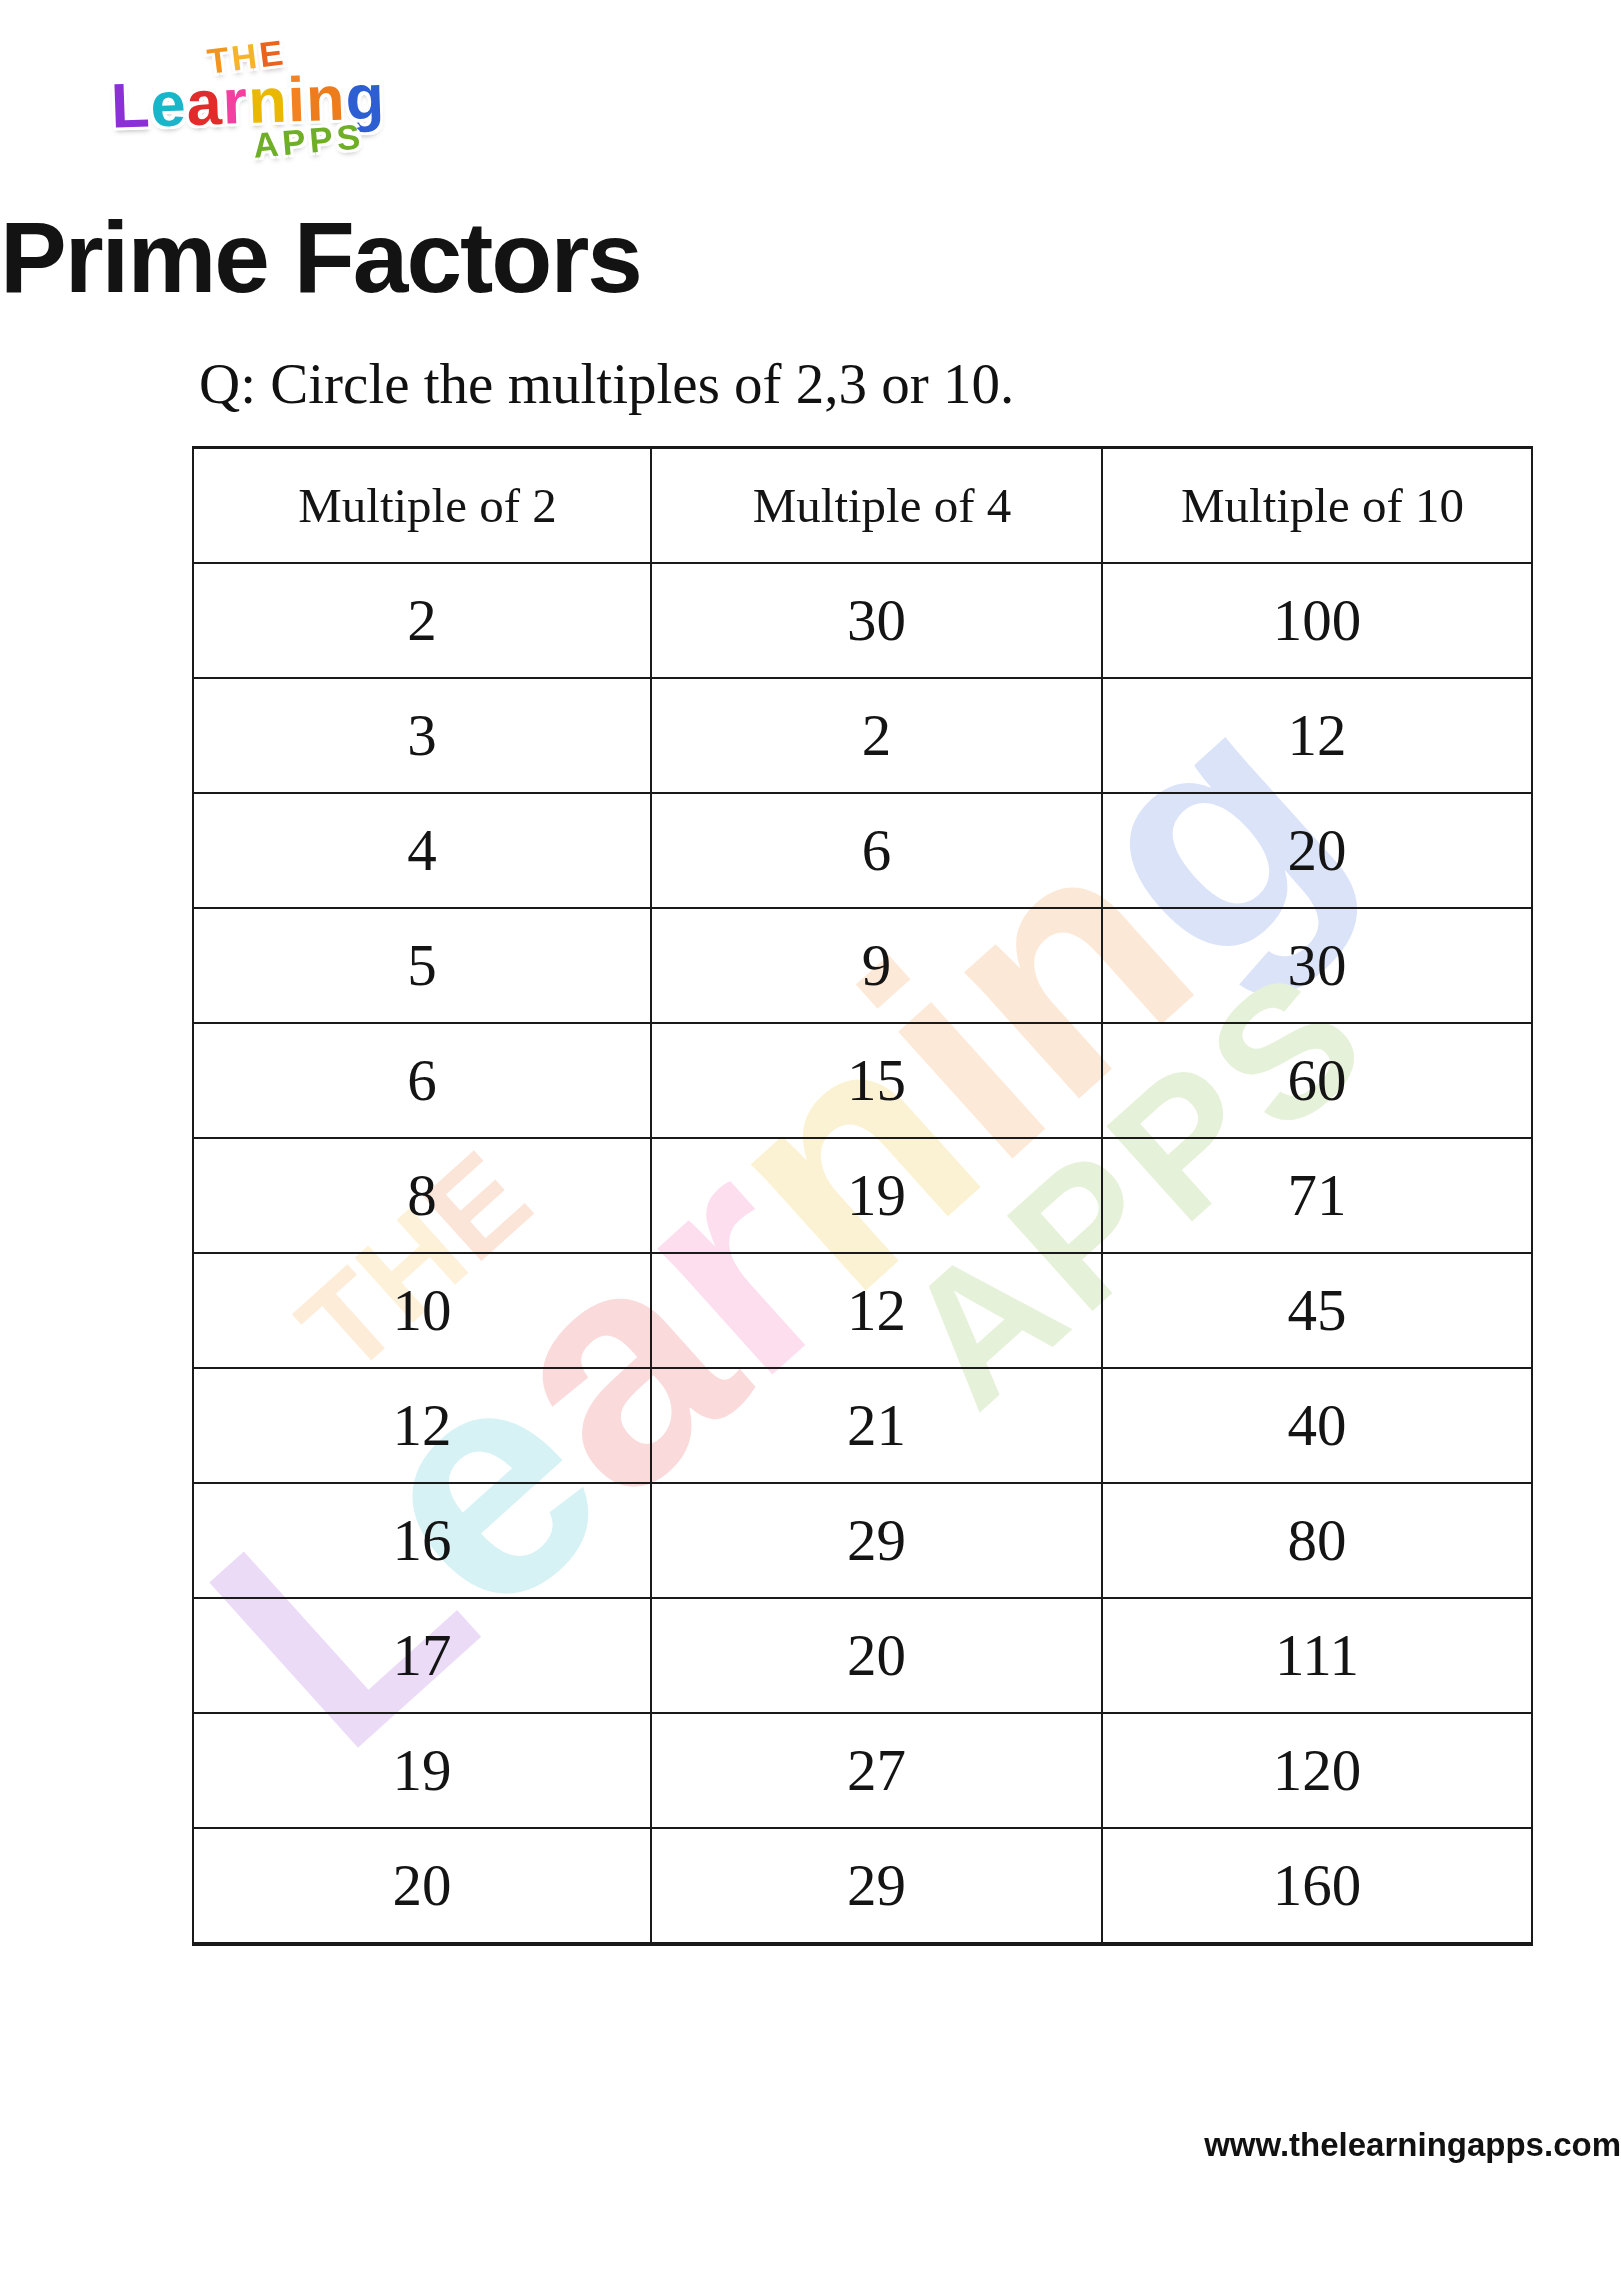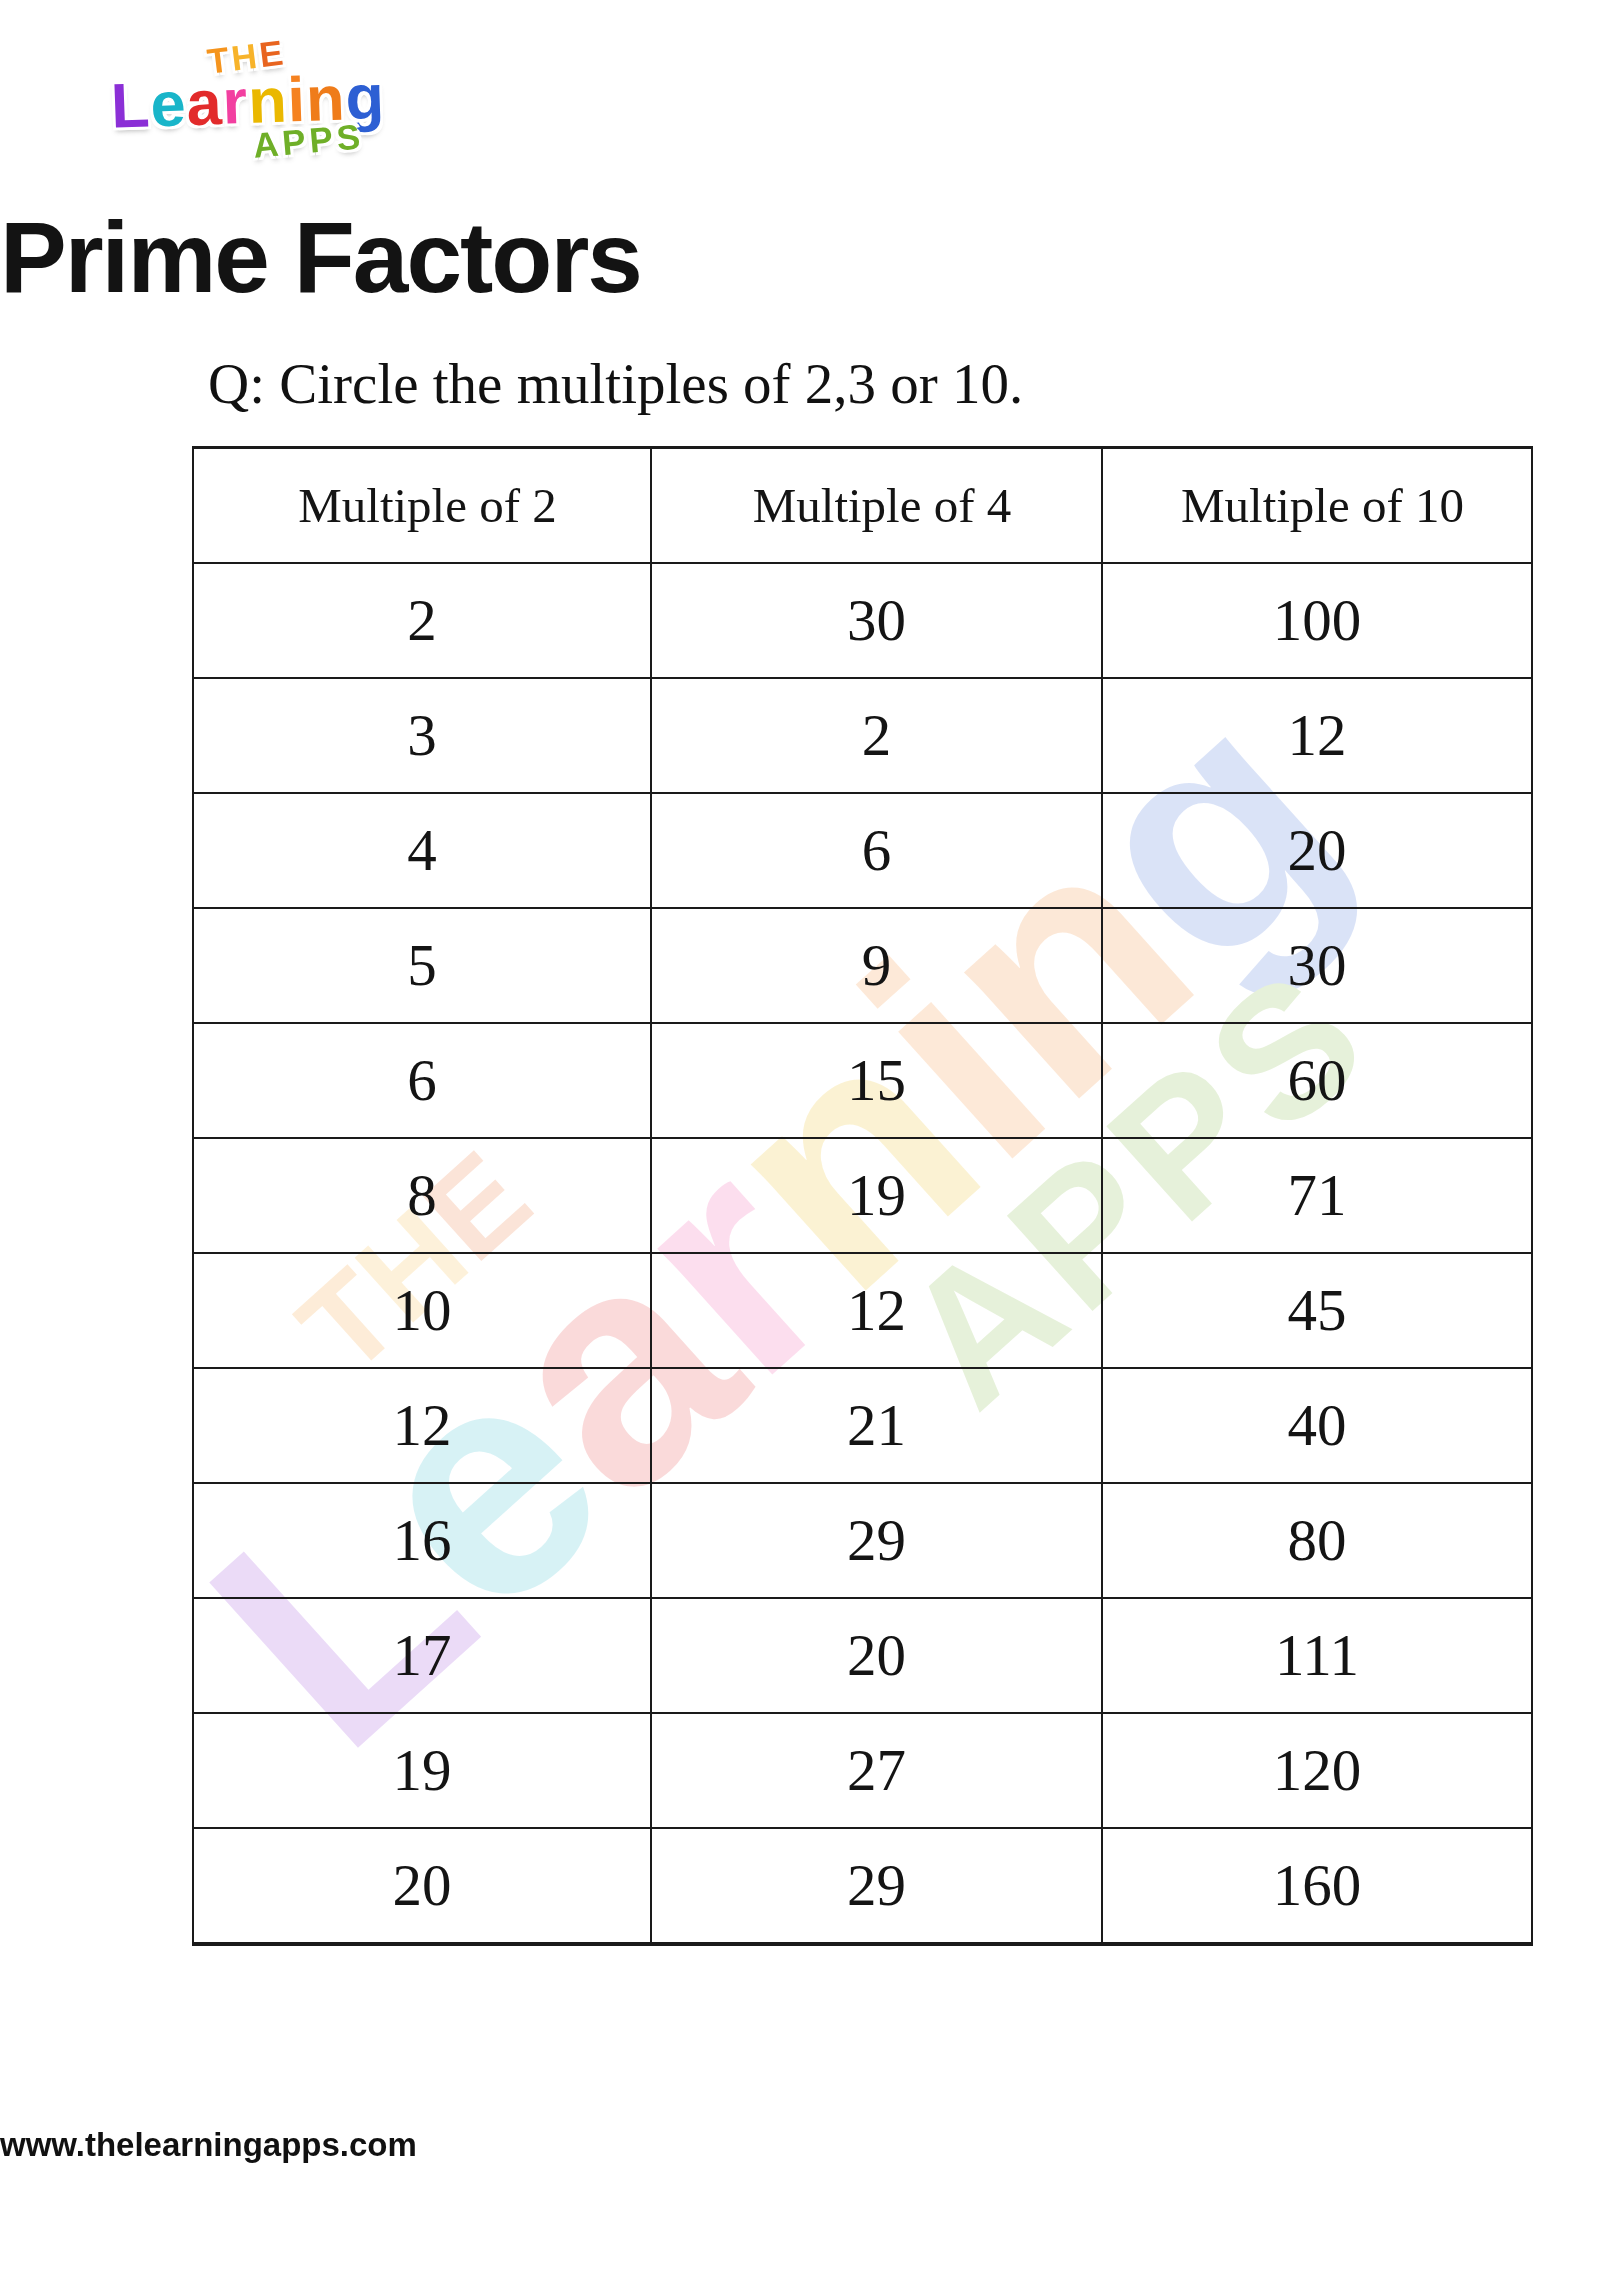--- a/index.html
+++ b/index.html
@@ -24,21 +24,21 @@
   .logo-learning { display:block; font-size:63px; margin-top:-3.9px; letter-spacing:1px; }
   .logo-apps { display:block; font-size:35px; letter-spacing:3.9px; margin-top:-7.8px; margin-left:118px; transform:rotate(-3deg); }
 
   
   .title {
     position:absolute; top:202px; left:0; width:100%; 
     font-family:"Liberation Sans", sans-serif; font-weight:700;
     font-size:100px; line-height:110px; letter-spacing:-2px; color:#131313; z-index:2;
   }
   .question {
-    position:absolute; top:355px; left:208px;
+    position:absolute; top:355px; left:199px;
     font-size:57px; line-height:57px; color:#111; z-index:2;
   }
 
   
   .watermark {
     position:absolute; left:59px; top:549px; width:1451px; height:1372px;
     z-index:1; opacity:0.17; pointer-events:none;
   }
   .wm-inner {
     position:absolute; left:50%; top:50%;
@@ -59,21 +59,21 @@
   }
   table.worksheet th, table.worksheet td {
     border:2px solid #1a1a1a; text-align:center; vertical-align:middle;
     overflow:hidden; background:transparent;
   }
   table.worksheet th { height:111px; font-weight:normal; font-size:49px;padding-left:12px; }
   table.worksheet td { height:111px; font-size:59px; }
 
   
   .footer {
-    position:absolute; top:2125px; left:0; width:100%; text-align:left;
+    position:absolute; top:2125px; left:0; width:100%; text-align:right;
     font-family:"Liberation Sans", sans-serif; font-weight:bold;
     font-size:33px; line-height:39px; color:#111; z-index:2;
   }
 </style>
 </head>
 <body>
 
 <div class="page">
 
   <div class="logo">

